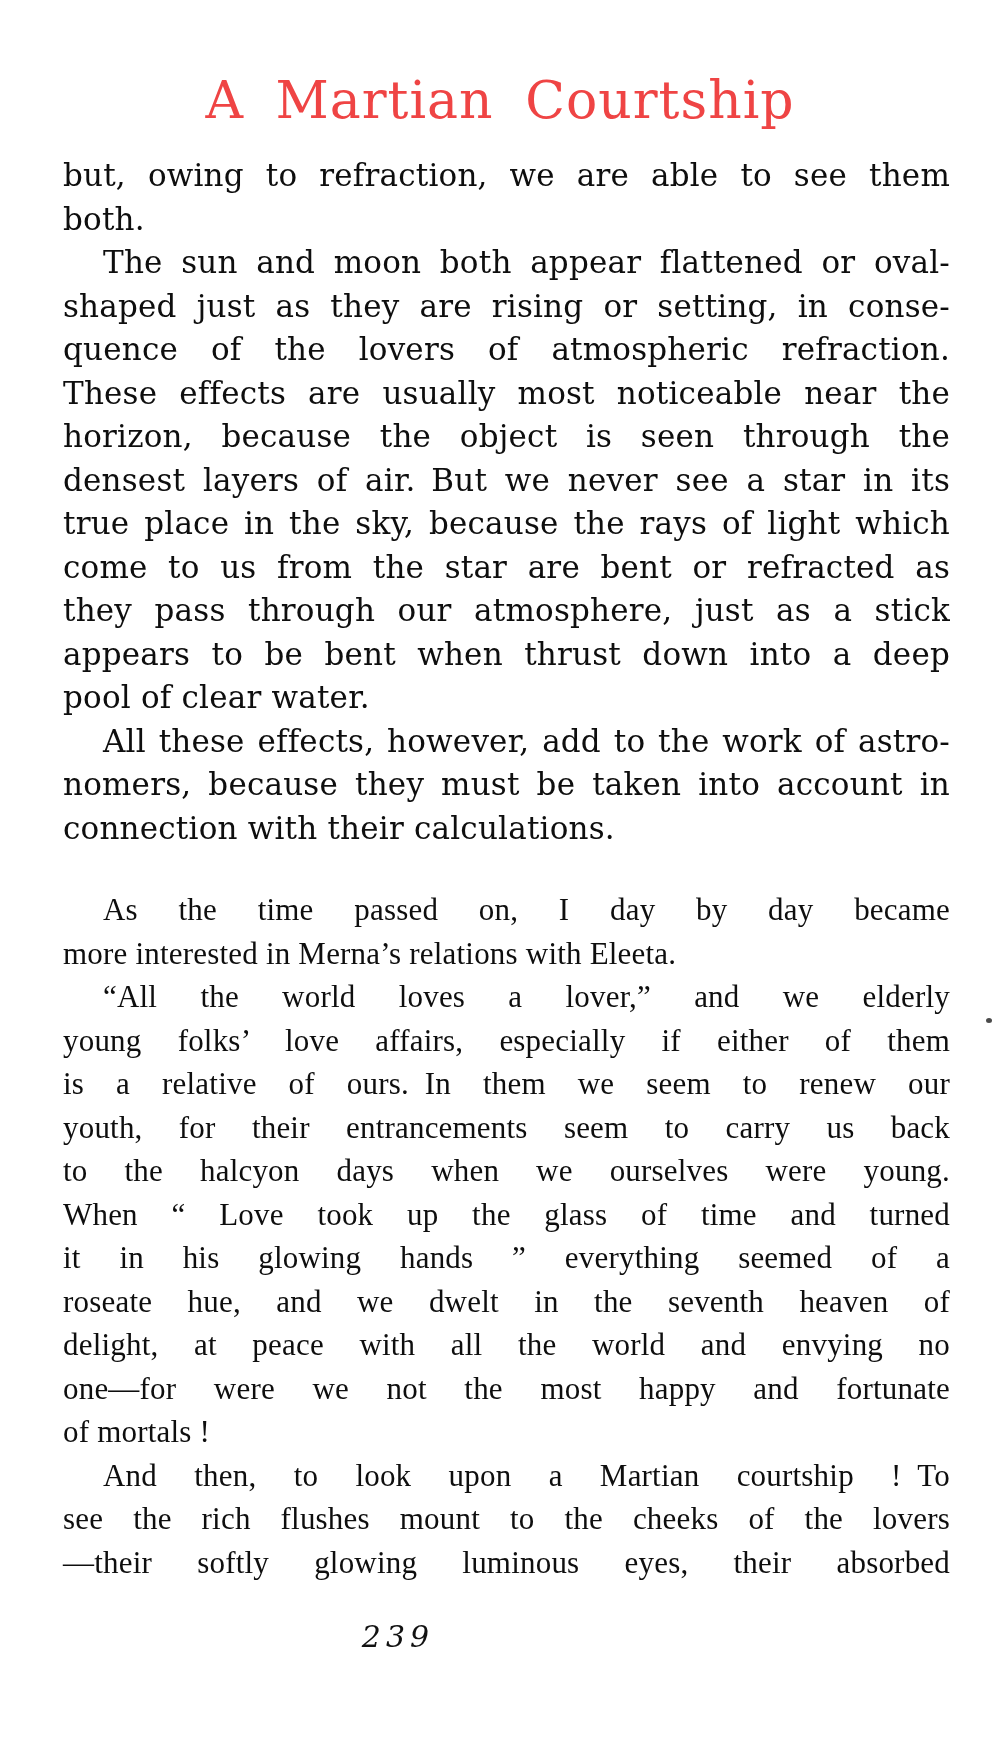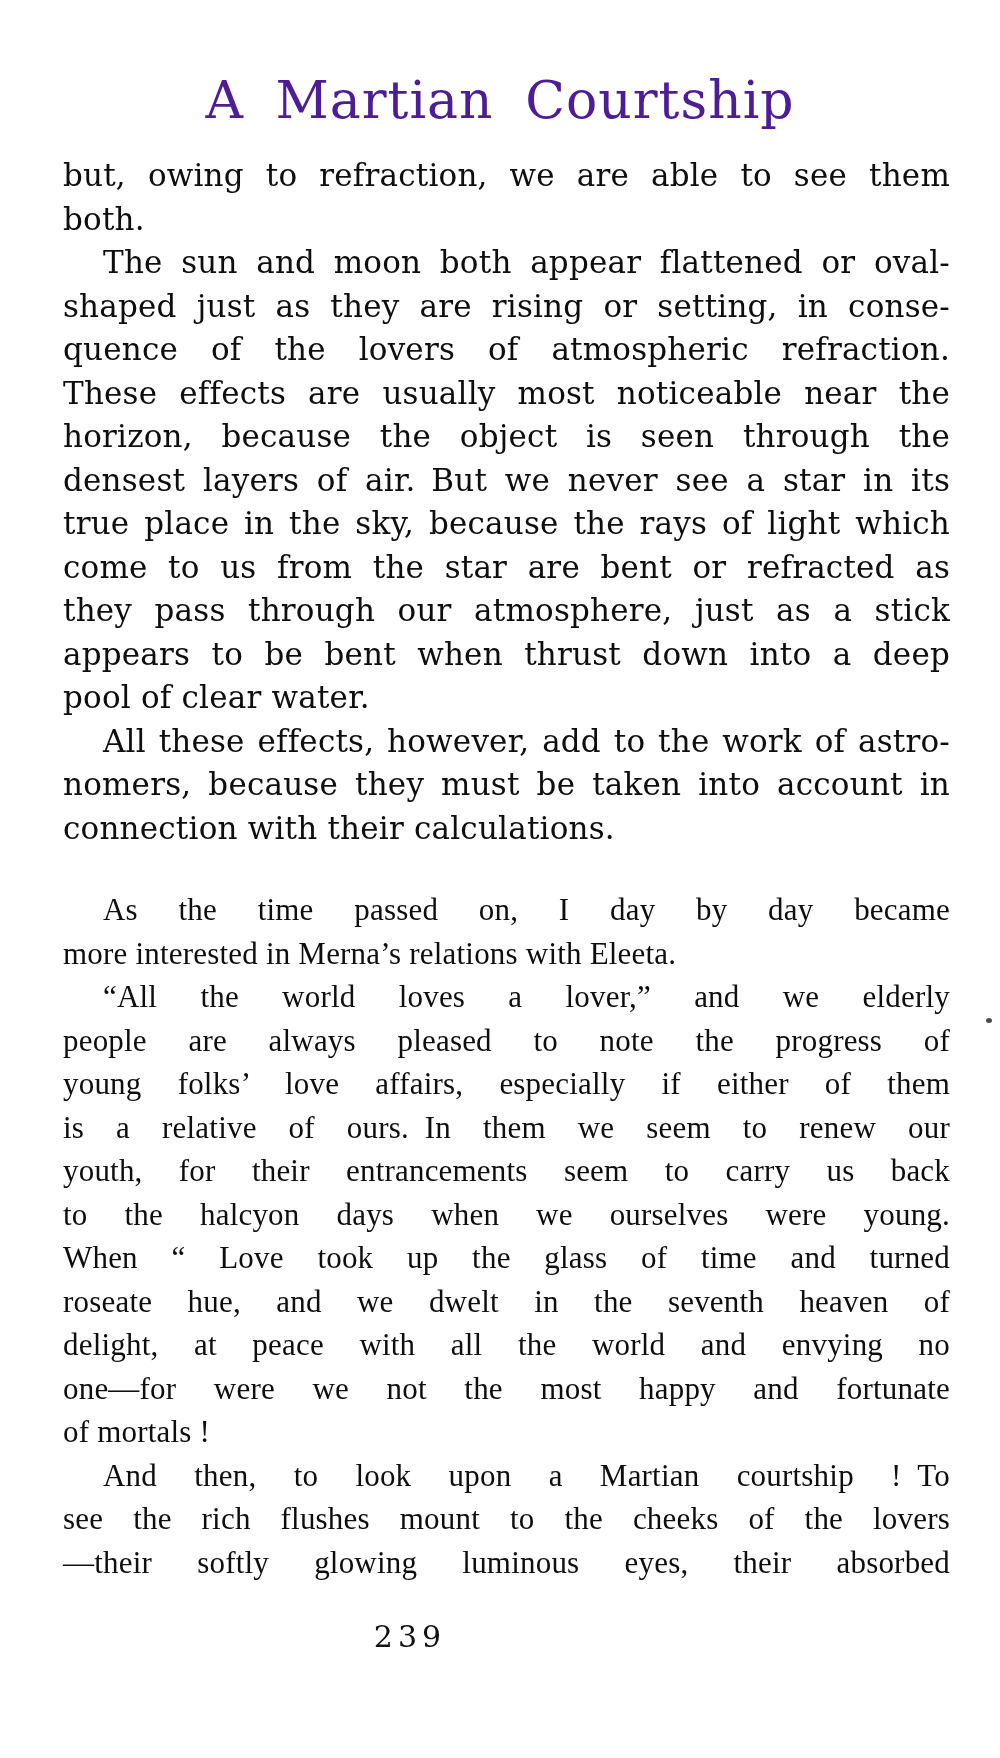--- a/index.html
+++ b/index.html
@@ -16,21 +16,21 @@
   .title {
     position: absolute;
     top: 74px;
     left: 0;
     width: 1000px;
     text-align: center;
     font-size: 52px;
     line-height: 1;
     letter-spacing: 1px;
     word-spacing: 14px;
-    color: #4c1d95;
+    color: #ef4444;
   }
   .body-text {
     position: absolute;
     top: 154px;
     left: 63px;
     width: 887px;
     font-size: 31px;
   }
   .section + .section { margin-top: 38px; font-family: Liberation Serif, serif; }
   .line {
@@ -39,27 +39,28 @@
     text-align: justify;
     text-align-last: justify;
     white-space: nowrap;
     letter-spacing: 0.2px;
   }
   .line.no-just { text-align-last: left; }
   .line.indent { padding-left: 40px; }
   .page-number {
     position: absolute;
     top: 1622px;
-    left: 12px;
+    left: 0;
     width: 796px;
     text-align: center;
     font-size: 30px;
     line-height: 1;
     letter-spacing: 5px;
     color: #111;
+    font-style: italic;
   }
   .artifact-dot {
     position: absolute;
     left: 986px;
     top: 1018px;
     width: 6px;
     height: 5px;
     background: #2a2a2a;
     border-radius: 50%;
     opacity: 0.85;
@@ -96,26 +97,26 @@
           <div class="line no-just">connection with their calculations.</div>
         </div>
       </div>
       <div class="section">
         <div class="paragraph">
           <div class="line indent">As the time passed on, I day by day became</div>
           <div class="line no-just">more interested in Merna’s relations with Eleeta.</div>
         </div>
         <div class="paragraph">
           <div class="line indent">“All the world loves a lover,” and we elderly</div>
-          <div class="line">people are always pleased to note the progress of</div>
           <div class="line">young folks’ love affairs, especially if either of them</div>
           <div class="line">is a relative of ours. In them we seem to renew our</div>
           <div class="line">youth, for their entrancements seem to carry us back</div>
           <div class="line">to the halcyon days when we ourselves were young.</div>
           <div class="line">When “ Love took up the glass of time and turned</div>
+          <div class="line">it in his glowing hands ” everything seemed of a</div>
           <div class="line">roseate hue, and we dwelt in the seventh heaven of</div>
           <div class="line">delight, at peace with all the world and envying no</div>
           <div class="line">one—for were we not the most happy and fortunate</div>
           <div class="line no-just">of mortals !</div>
         </div>
         <div class="paragraph">
           <div class="line indent">And then, to look upon a Martian courtship ! To</div>
           <div class="line">see the rich flushes mount to the cheeks of the lovers</div>
           <div class="line">—their softly glowing luminous eyes, their absorbed</div>
         </div>

